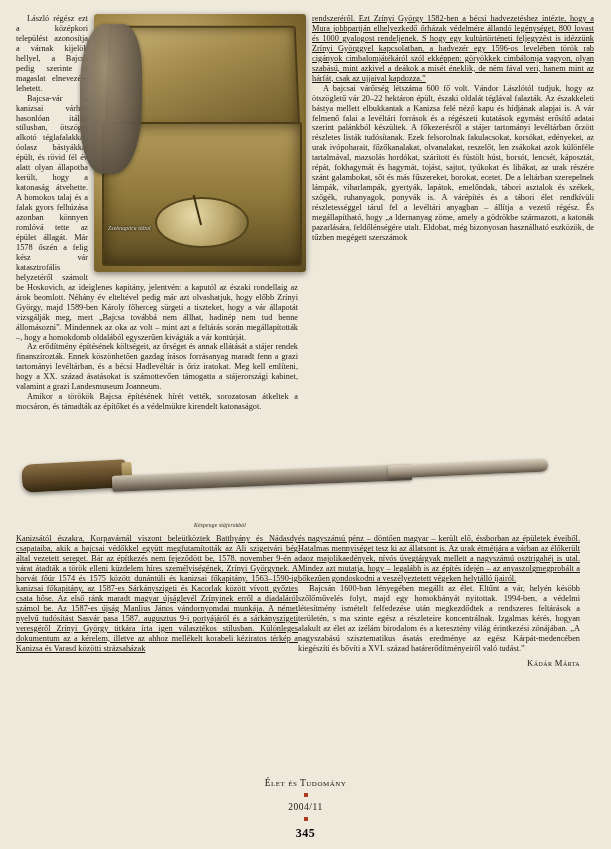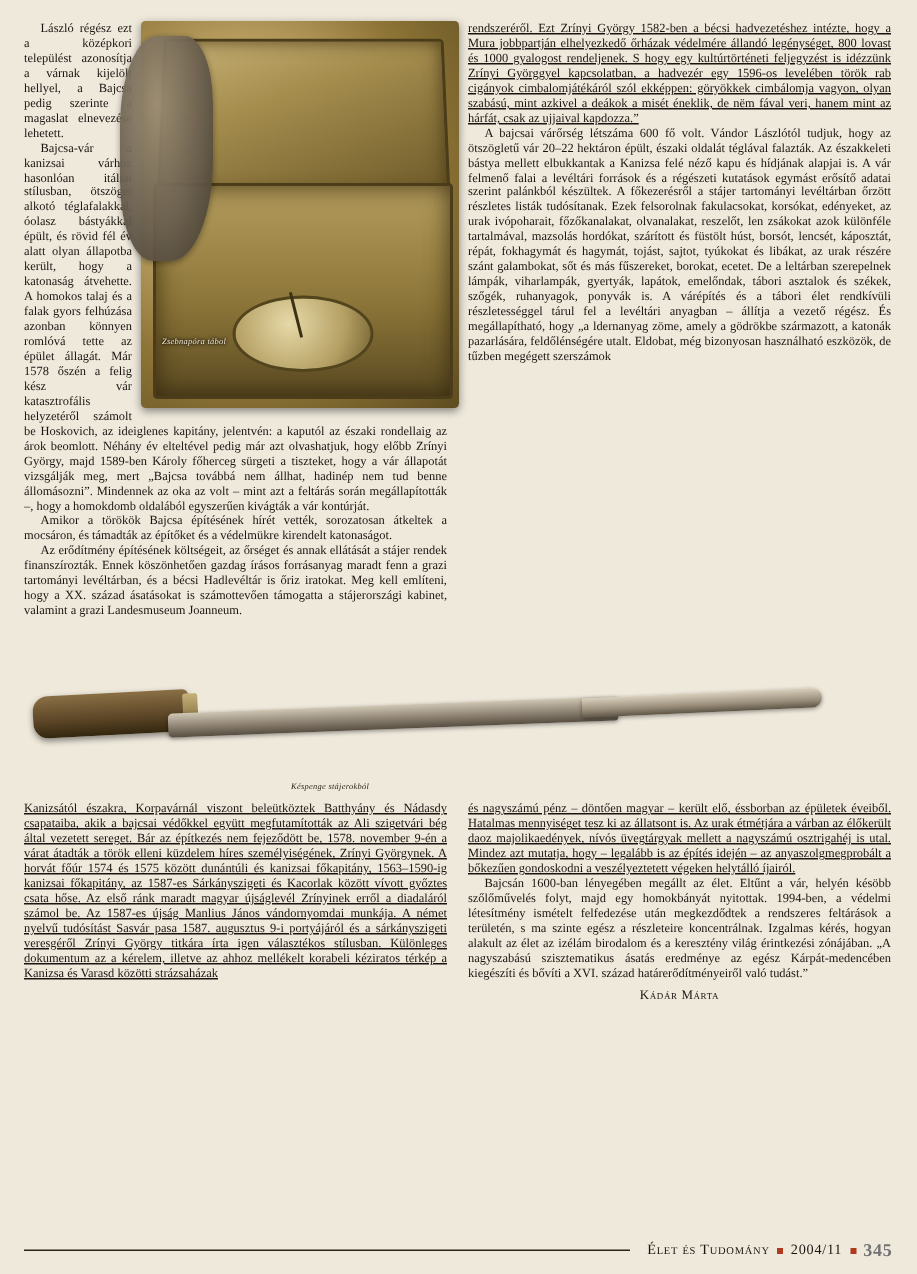--- a/index.html
+++ b/index.html
@@ -122,43 +122,44 @@
     border-radius:10px 4px 4px 10px;
     transform:rotate(-3deg);
     box-shadow:0 2px 4px rgba(0,0,0,.45);
   }
   .handle:after{
     content:"";position:absolute;right:-6px;top:3px;width:10px;height:22px;
     background:linear-gradient(180deg,#c6b07a,#7a6734);border-radius:2px;
   }
   .cap-knife{left:178px;bottom:6px;color:#2b2317;text-shadow:none;}
   
-  .cols-bottom{display:flex;gap:14px;align-items:flex-start;}
+  .cols-bottom{display:flex;align-items:flex-start;}
   .sig{
-    text-align:center;
+    text-align:right;
     font-variant:small-caps;
     font-size:8.6px;
     margin-top:4px;
     letter-spacing:.4px;
   }
   
   .footer{
     position:absolute;
     left:16px;right:16px;bottom:8px;
     display:flex;align-items:center;justify-content:flex-end;
     gap:5px;
     font-size:9.5px;
     font-variant:small-caps;
     letter-spacing:.5px;
+    flex-direction:column;
   }
   .footer .rule{
     flex:1;height:1px;background:#2a2218;margin-right:6px;
   }
   .footer .sq{width:4px;height:4px;background:#b03a1e;display:inline-block;}
-  .pagenum{color:#737373;font-weight:bold;font-size:12px;font-variant:normal;}
+  .pagenum{color:#000000;font-weight:bold;font-size:12px;font-variant:normal;}
 </style>
 </head>
 <body>
 
 <div class="page">
 
   <div class="cols">
 
     <div class="col">
       <div class="photo-book">
@@ -168,22 +169,22 @@
             <div class="dial"></div>
             <div class="gnomon"></div>
           </div>
         </div>
         <div class="frag"></div>
         <div class="cap cap-book">Zsebnapóra tábol</div>
       </div>
 
       <p>László régész ezt a középkori települést azonosítja a várnak kijelölt hellyel, a Bajcsa pedig szerinte a magaslat elnevezése lehetett.</p>
       <p>Bajcsa-vár a kanizsai várhoz hasonlóan itáliai stílusban, ötszöget alkotó téglafalakkal, óolasz bástyákkal épült, és rövid fél év alatt olyan állapotba került, hogy a katonaság átvehette. A homokos talaj és a falak gyors felhúzása azonban könnyen romlóvá tette az épület állagát. Már 1578 őszén a felig kész vár katasztrofális helyzetéről számolt be Hoskovich, az ideiglenes kapitány, jelentvén: a kaputól az északi rondellaig az árok beomlott. Néhány év elteltével pedig már azt olvashatjuk, hogy előbb Zrínyi György, majd 1589-ben Károly főherceg sürgeti a tiszteket, hogy a vár állapotát vizsgálják meg, mert „Bajcsa továbbá nem állhat, hadinép nem tud benne állomásozni”. Mindennek az oka az volt – mint azt a feltárás során megállapították –, hogy a homokdomb oldalából egyszerűen kivágták a vár kontúrját.</p>
+      <p>Az erődítmény építésének költségeit, az őrséget és annak ellátását a stájer rendek finanszírozták. Ennek köszönhetően gazdag írásos forrásanyag maradt fenn a grazi tartományi levéltárban, és a bécsi Hadlevéltár is őriz iratokat. Meg kell említeni, hogy a XX. század ásatásokat is számottevően támogatta a stájerországi kabinet, valamint a grazi Landesmuseum Joanneum.</p>
       <p>Amikor a törökök Bajcsa építésének hírét vették, sorozatosan átkeltek a mocsáron, és támadták az építőket és a védelmükre kirendelt katonaságot.</p>
-      <p>Az erődítmény építésének költségeit, az őrséget és annak ellátását a stájer rendek finanszírozták. Ennek köszönhetően gazdag írásos forrásanyag maradt fenn a grazi tartományi levéltárban, és a bécsi Hadlevéltár is őriz iratokat. Meg kell említeni, hogy a XX. század ásatásokat is számottevően támogatta a stájerországi kabinet, valamint a grazi Landesmuseum Joanneum.</p>
     </div>
 
     <div class="col">
       <p class="noind">rendszeréről. Ezt Zrínyi György 1582-ben a bécsi hadvezetéshez intézte, hogy a Mura jobbpartján elhelyezkedő őrházak védelmére állandó legénységet, 800 lovast és 1000 gyalogost rendeljenek. S hogy egy kultúrtörténeti feljegyzést is idézzünk Zrínyi Györggyel kapcsolatban, a hadvezér egy 1596-os levelében török rab cigányok cimbalomjátékáról szól ekképpen: göryökkek cimbálomja vagyon, olyan szabású, mint azkivel a deákok a misét éneklik, de nëm fával veri, hanem mint az hárfát, csak az ujjaival kapdozza.”</p>
       <p>A bajcsai várőrség létszáma 600 fő volt. Vándor Lászlótól tudjuk, hogy az ötszögletű vár 20–22 hektáron épült, északi oldalát téglával falazták. Az északkeleti bástya mellett elbukkantak a Kanizsa felé néző kapu és hídjának alapjai is. A vár felmenő falai a levéltári források és a régészeti kutatások egymást erősítő adatai szerint palánkból készültek. A főkezerésről a stájer tartományi levéltárban őrzött részletes listák tudósítanak. Ezek felsorolnak fakulacsokat, korsókat, edényeket, az urak ivópoharait, főzőkanalakat, olvanalakat, reszelőt, len zsákokat azok különféle tartalmával, mazsolás hordókat, szárított és füstölt húst, borsót, lencsét, káposztát, répát, fokhagymát és hagymát, tojást, sajtot, tyúkokat és libákat, az urak részére szánt galambokat, sőt és más fűszereket, borokat, ecetet. De a leltárban szerepelnek lámpák, viharlampák, gyertyák, lapátok, emelőndak, tábori asztalok és székek, szőgék, ruhanyagok, ponyvák is. A várépítés és a tábori élet rendkívüli részletességgel tárul fel a levéltári anyagban – állítja a vezető régész. És megállapítható, hogy „a ldernanyag zöme, amely a gödrökbe származott, a katonák pazarlására, feldőlénségére utalt. Eldobat, még bizonyosan használható eszközök, de tűzben megégett szerszámok</p>
     </div>
   </div>
 
   <div class="knife-band">
     <div class="knife">

